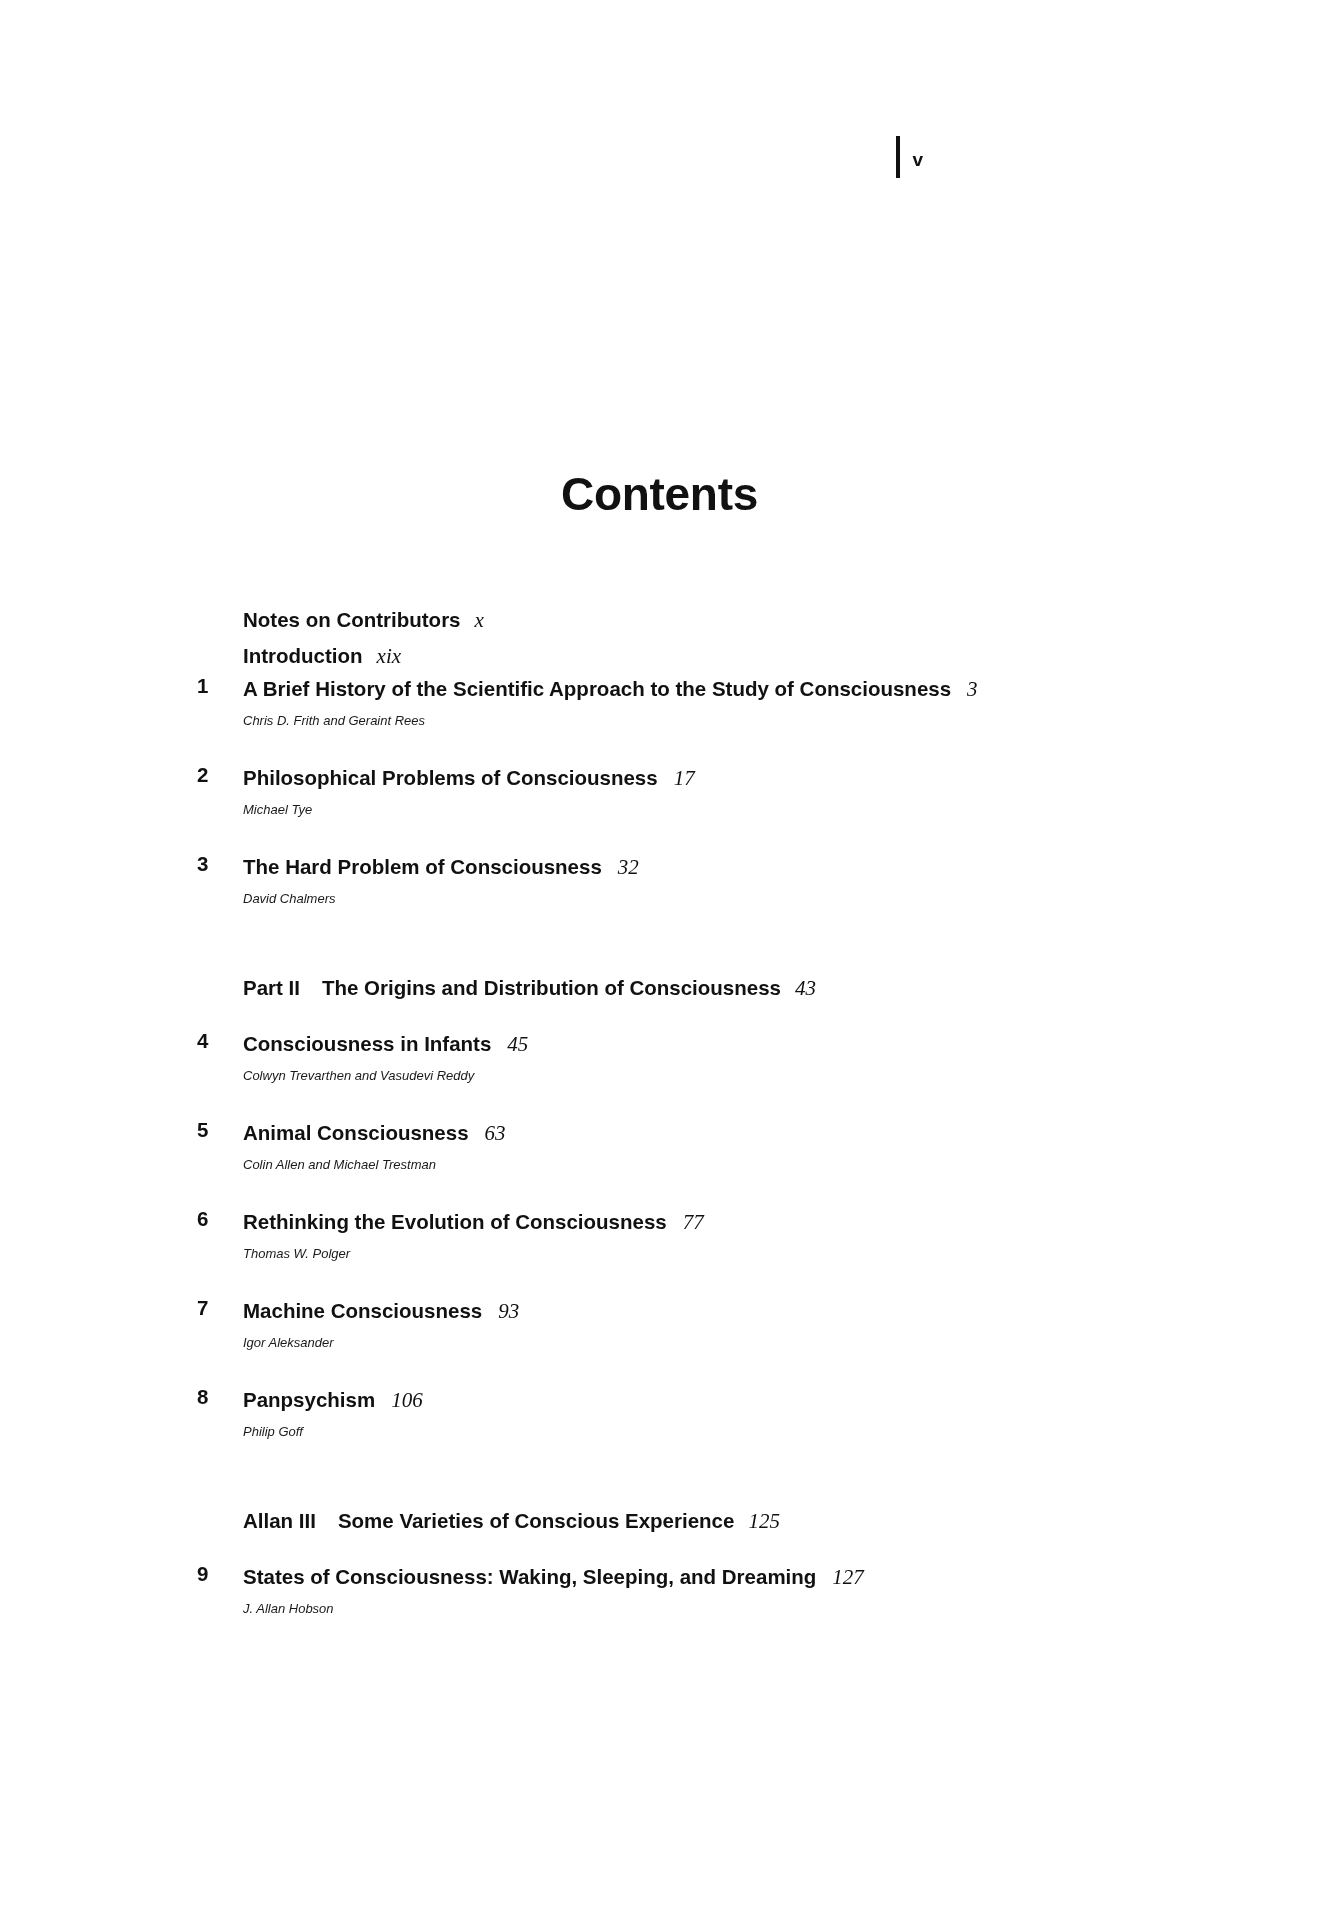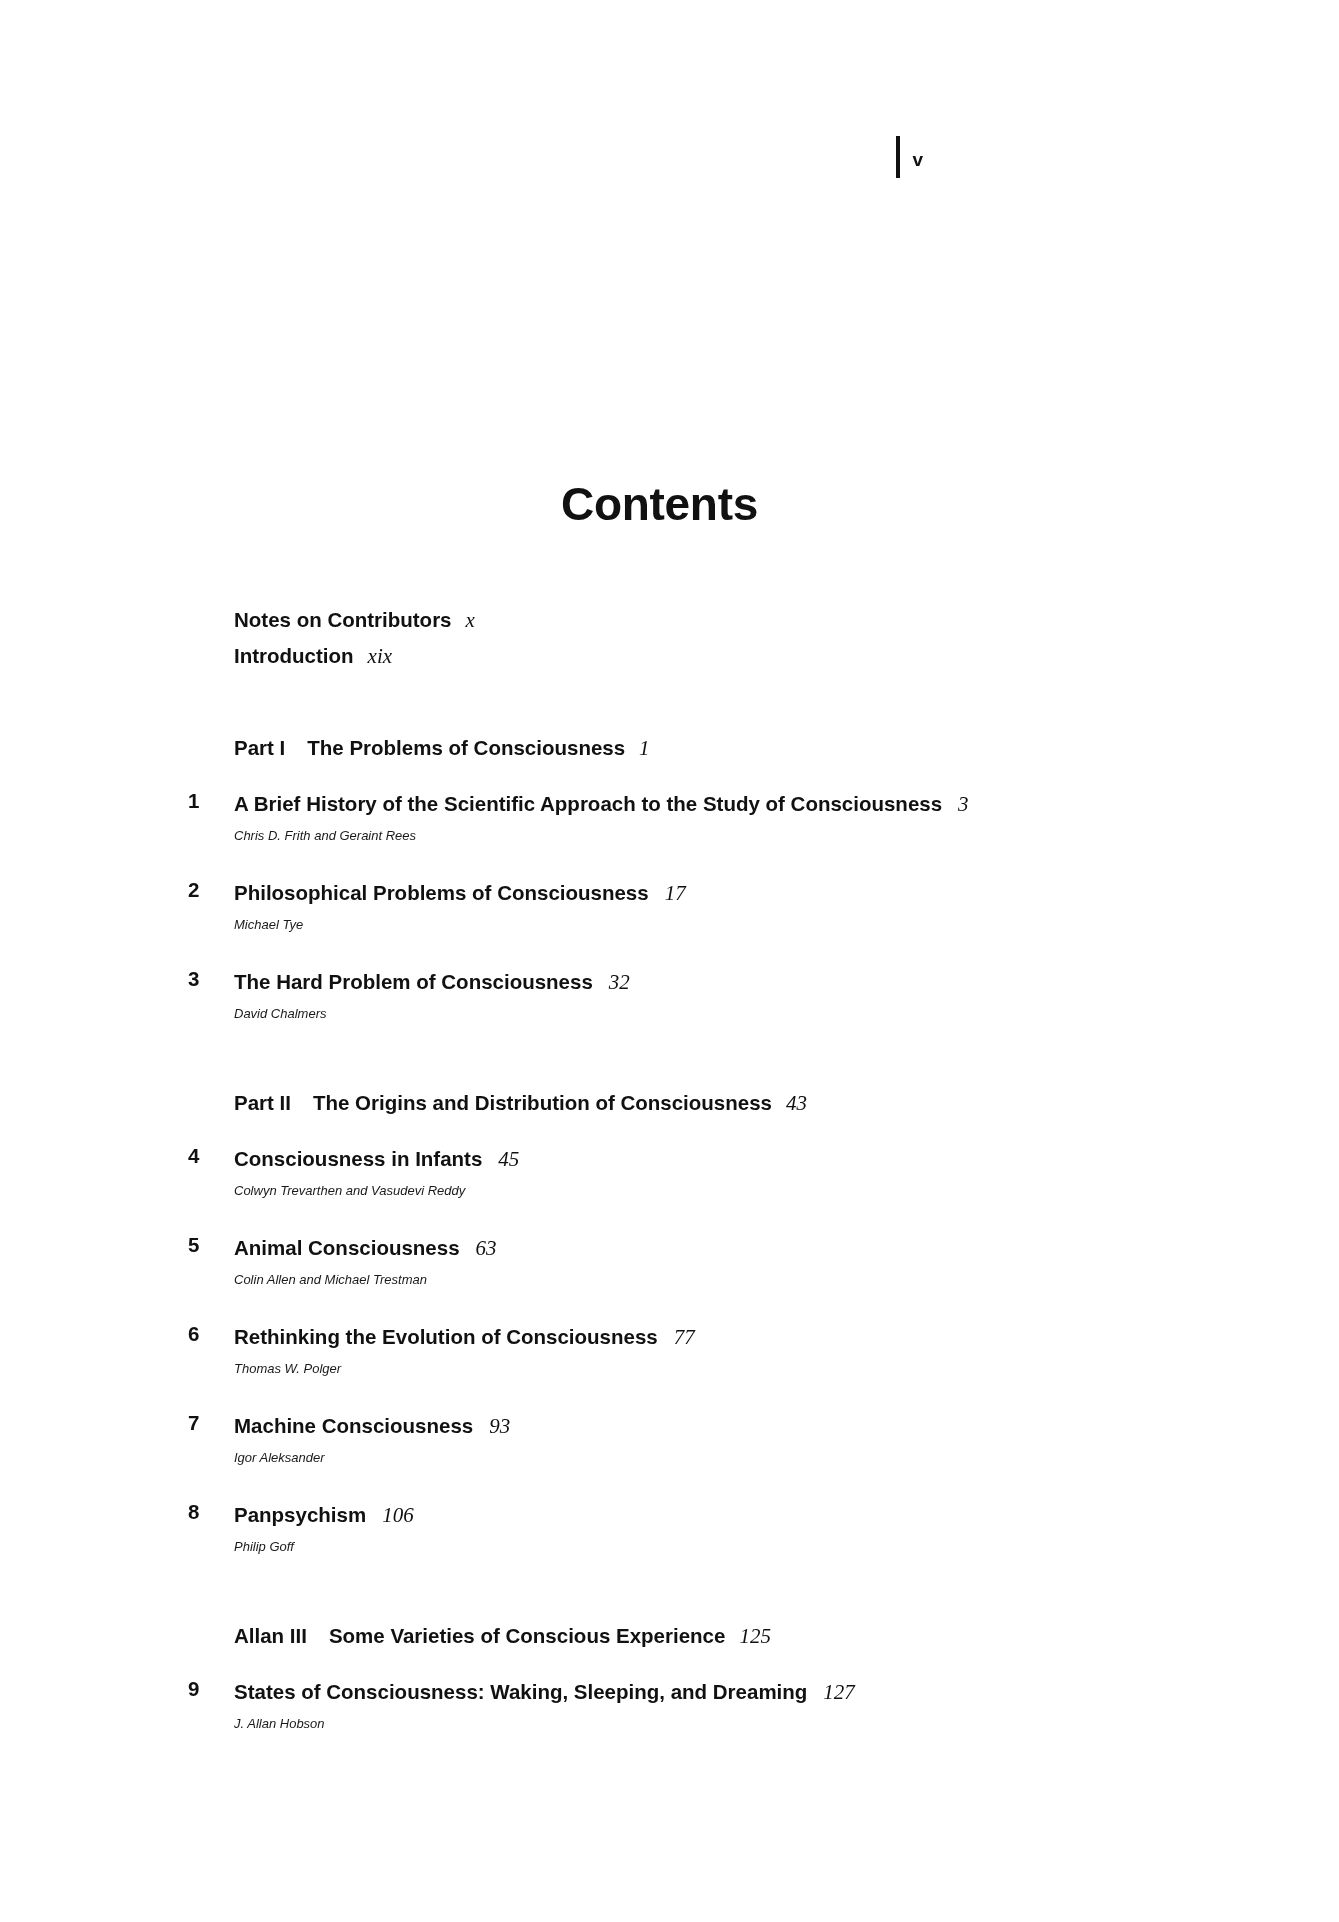--- a/index.html
+++ b/index.html
@@ -41,35 +41,35 @@
   .folio-num {
     font-size: 19px;
     font-weight: 600;
     line-height: 1;
     color: #111111;
     padding-top: 14px;
   }
 
   .title {
     position: absolute;
-    top: 477px;
+    top: 467px;
     left: 0;
     width: 1339px;
     text-align: center;
     font-size: 46px;
     font-weight: 700;
     letter-spacing: -0.3px;
     color: #111111;
   }
   
   .title span { display: inline-block; transform: translateX(-10px); }
 
   .toc {
     position: absolute;
-    left: 234px;
+    left: 243px;
     top: 602px;
     width: 930px;
   }
 
   .frontmatter {
     margin-bottom: 0;
   }
   .fm-line {
     font-size: 20.5px;
     font-weight: 700;
@@ -162,23 +162,20 @@
 
     <div class="frontmatter">
       <div class="fm-line">
         <span>Notes on Contributors</span><span class="pg">x</span>
       </div>
       <div class="fm-line">
         <span>Introduction</span><span class="pg">xix</span>
       </div>
     </div>
 
-    <div class="part-row">
-      <span class="part-label">Part I</span><span>The Problems of Consciousness</span><span class="pg">1</span>
-    </div>
 
     <div class="entries">
       <div class="entry">
         <span class="num">1</span>
         <div class="etitle"><span>A Brief History of the Scientific Approach to the Study of Consciousness</span><span class="pg">3</span></div>
         <div class="authors">Chris D. Frith and Geraint Rees</div>
       </div>
       <div class="entry">
         <span class="num">2</span>
         <div class="etitle"><span>Philosophical Problems of Consciousness</span><span class="pg">17</span></div>

